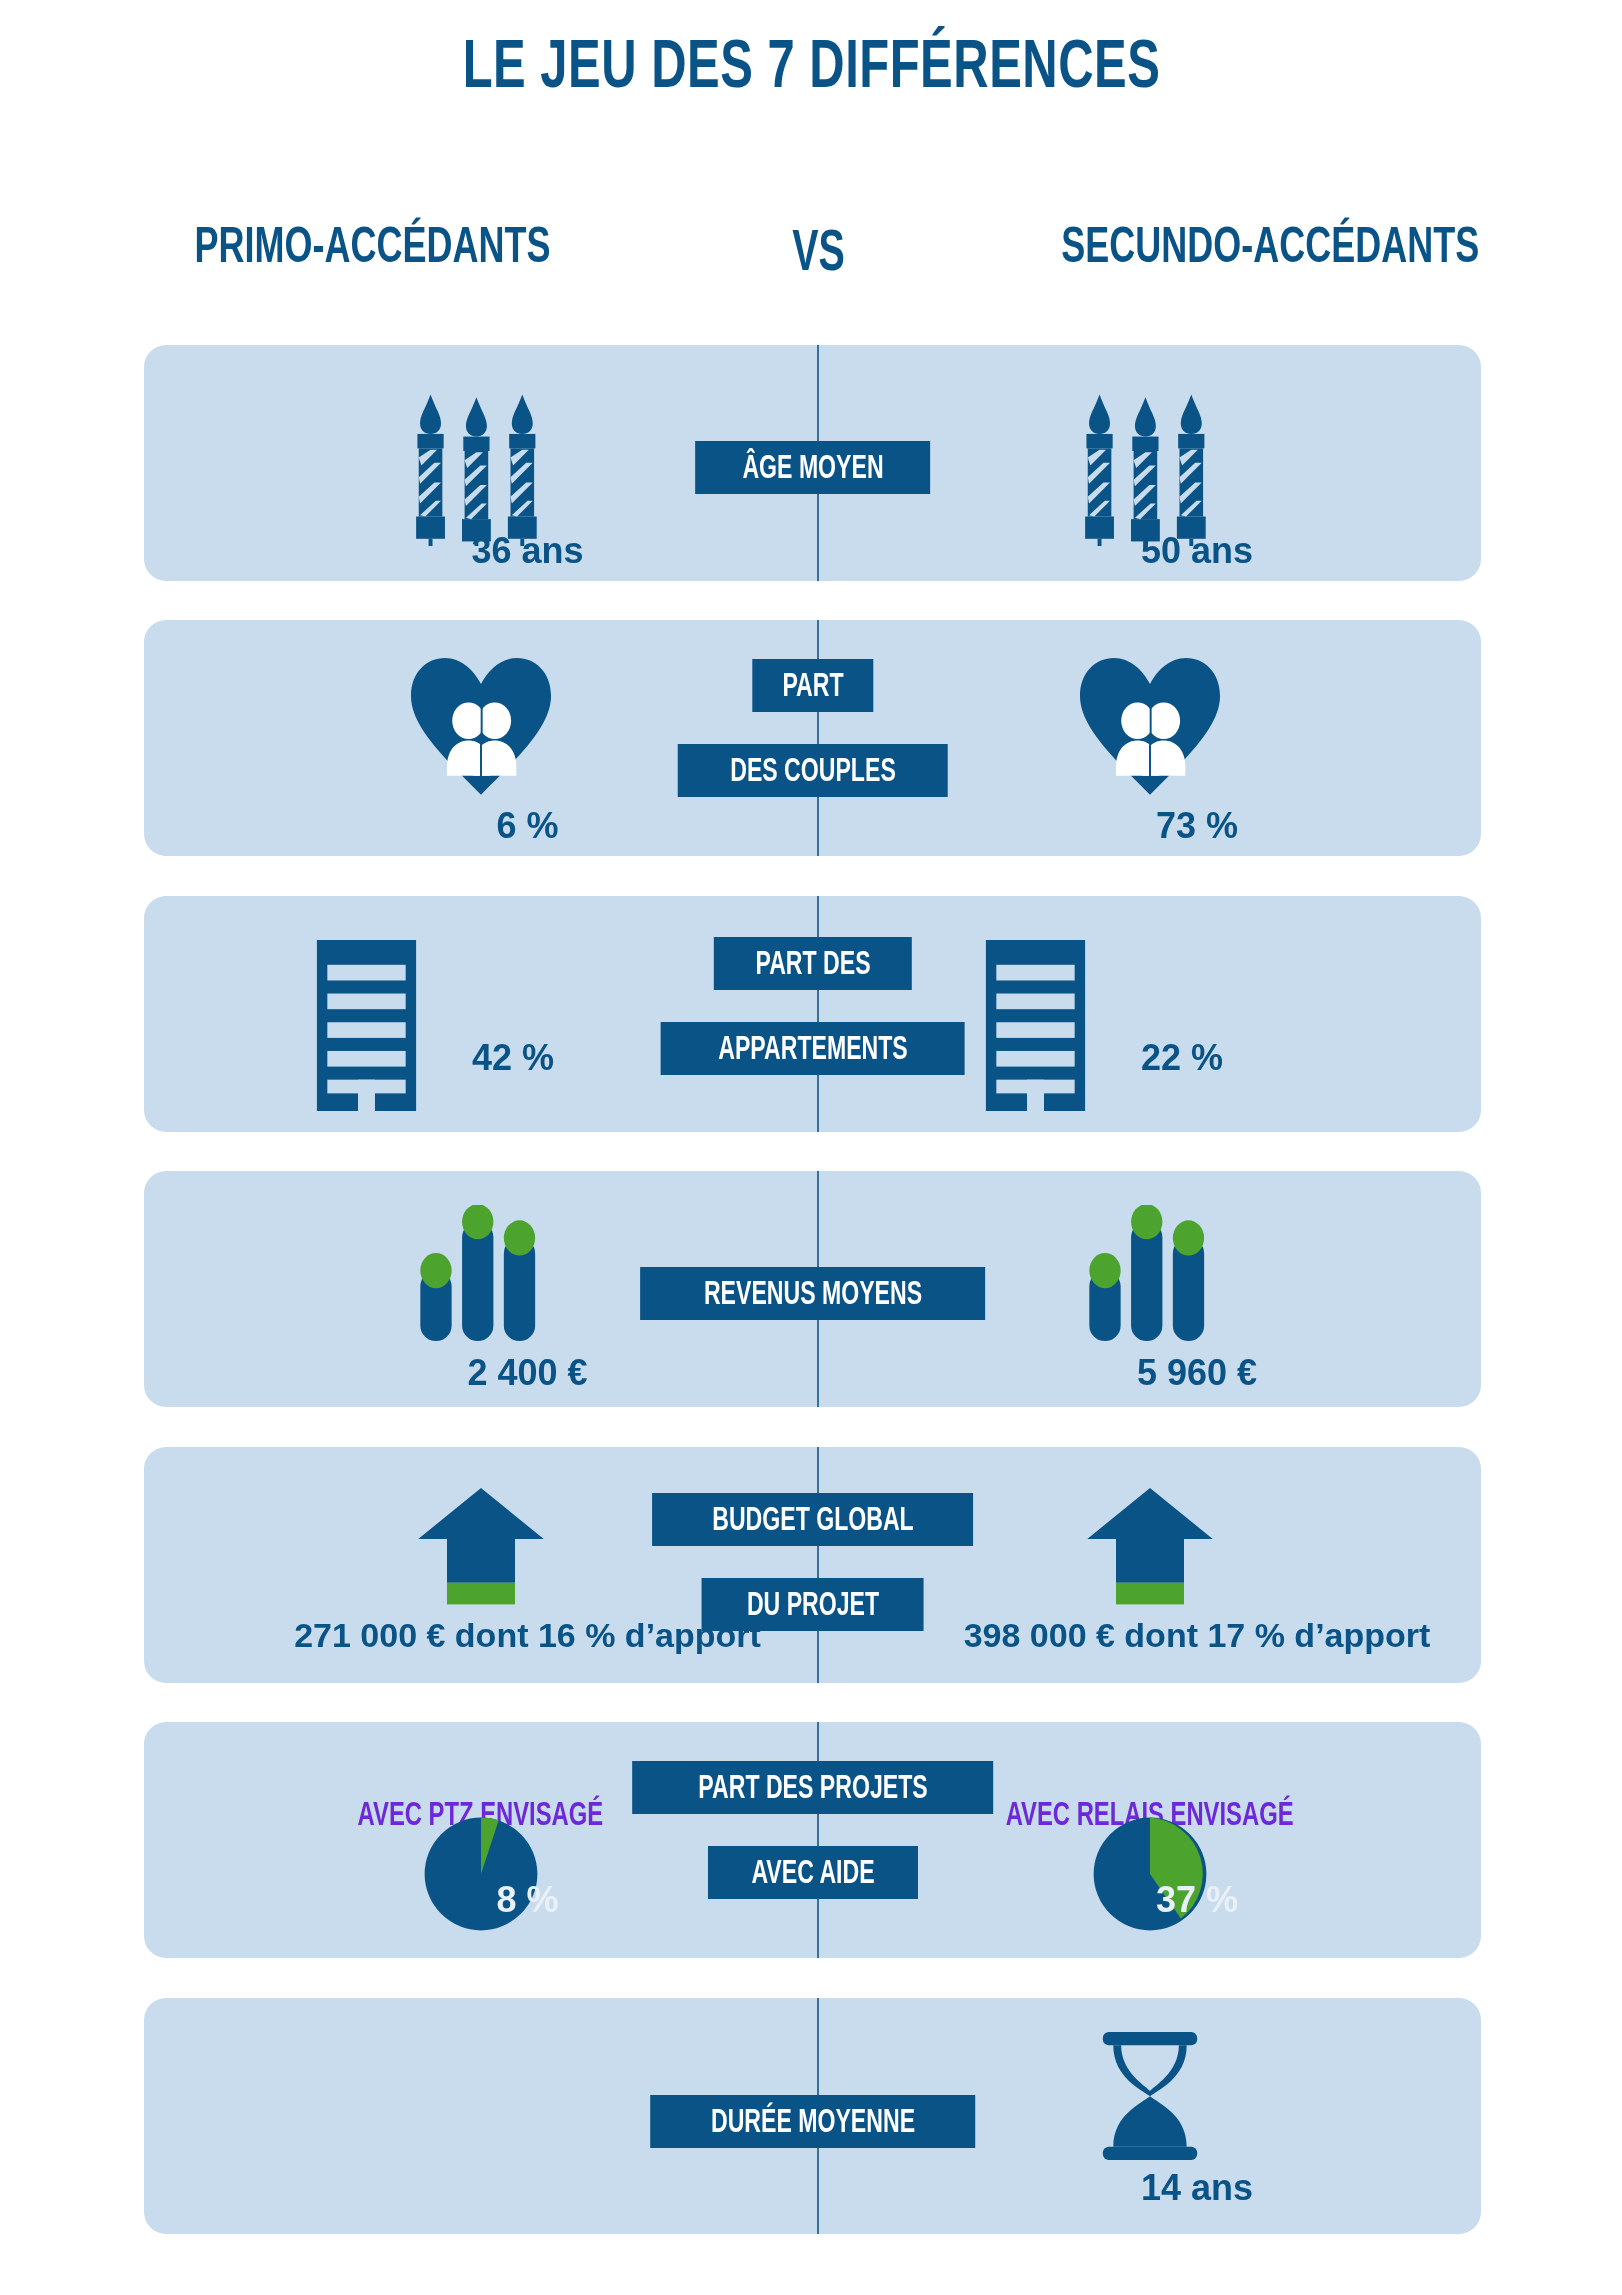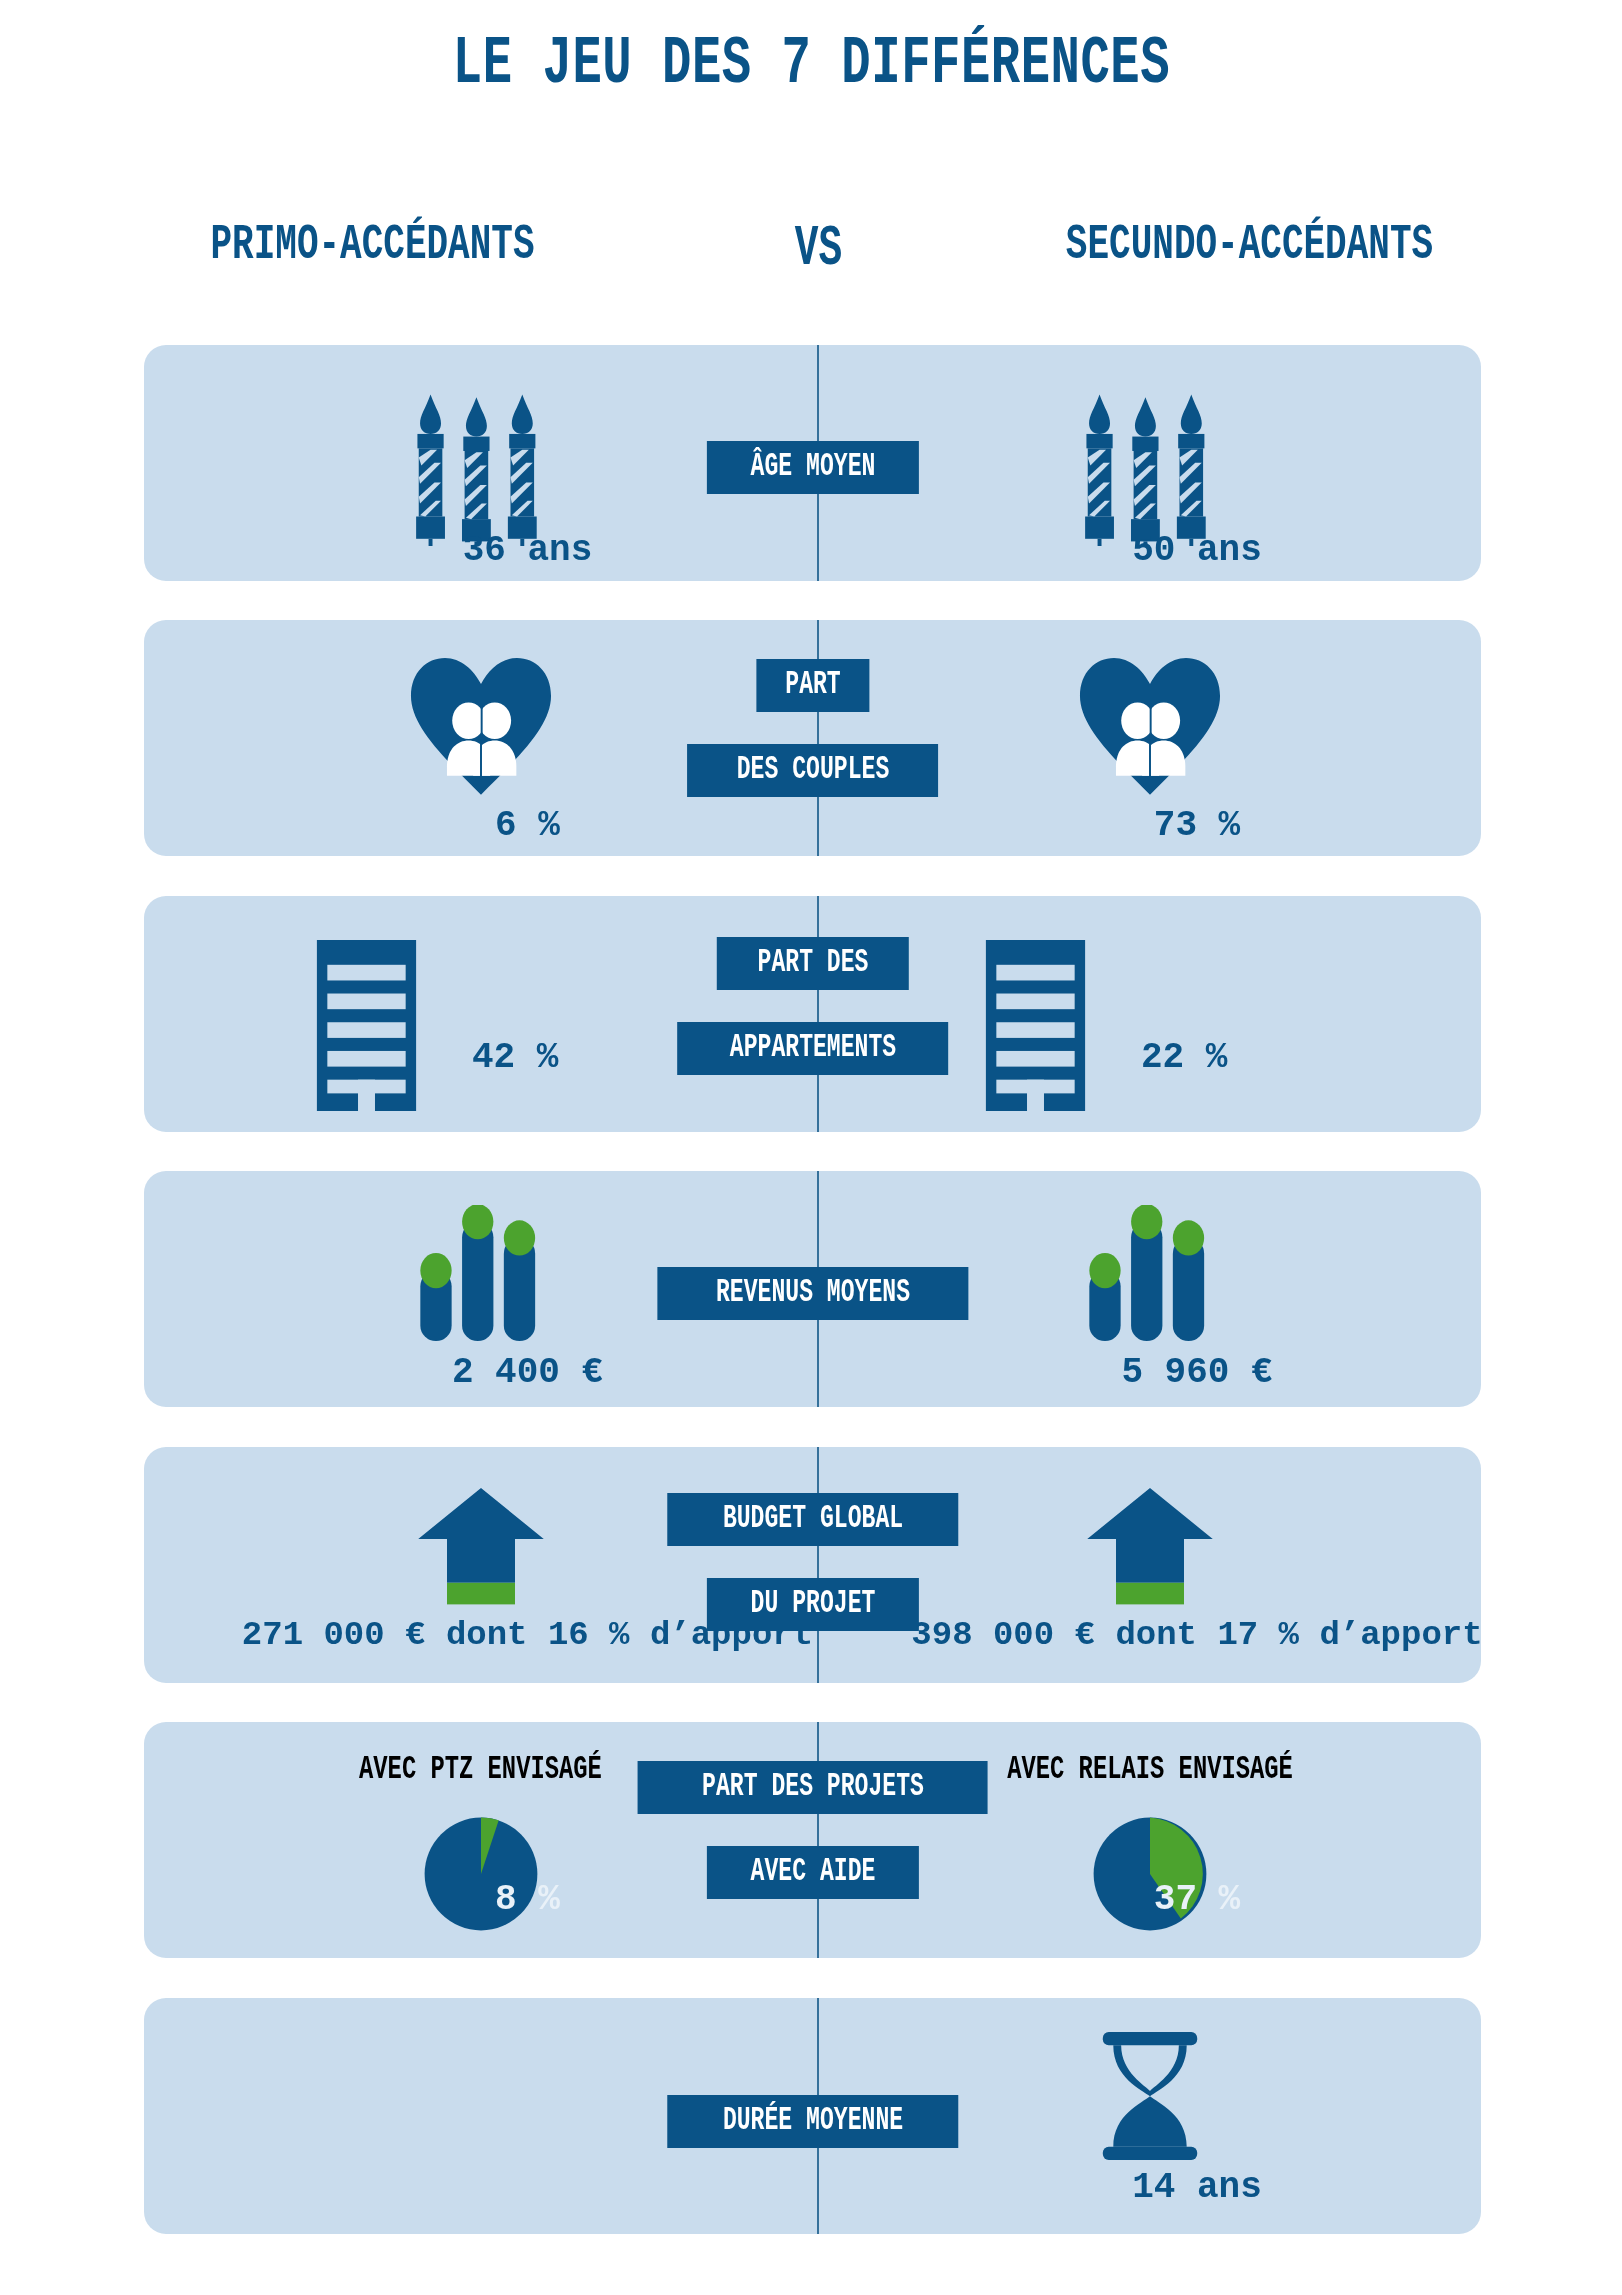--- a/index.html
+++ b/index.html
@@ -4,21 +4,21 @@
 <title>Le jeu des 7 différences</title>
 <style>
   html,body{margin:0;padding:0;}
   body{
     width:1623px;height:2295px;
     background:#ffffff;
     font-family:"Liberation Sans", sans-serif;
     overflow:hidden;
     position:relative;
   }
-  .page{position:relative;width:1623px;height:2295px;font-family:Liberation Mono, monospace;}
+  .page{position:relative;width:1623px;height:2295px;}
 
   
   .title{
     position:absolute;left:0;top:27.5px;width:1623px;
     text-align:center;
     color:#0a5387;
     font-weight:bold;
     font-size:68px;
     letter-spacing:0.7px;
     transform:scaleX(0.72);
@@ -73,21 +73,21 @@
     padding:9.2px 17px 10.5px 17px;
     white-space:nowrap;
     text-align:center;
     line-height:1;
   }
   .badge span{display:inline-block;transform:scaleX(0.70);transform-origin:50% 50%;}
 
   
   .cap{
     position:absolute;width:100%;text-align:center;
-    color:#000000;font-weight:bold;font-size:34px;white-space:nowrap;
+    color:#6d28d9;font-weight:bold;font-size:34px;white-space:nowrap;margin-top:44px;
   }
   .cap span{display:inline-block;transform:scaleX(0.70);transform-origin:50% 50%;}
 
   .icon{position:absolute;}
   .center-x{left:50%;transform:translateX(-50%);}
 </style>
 </head>
 <body>
 
 <div class="page">

